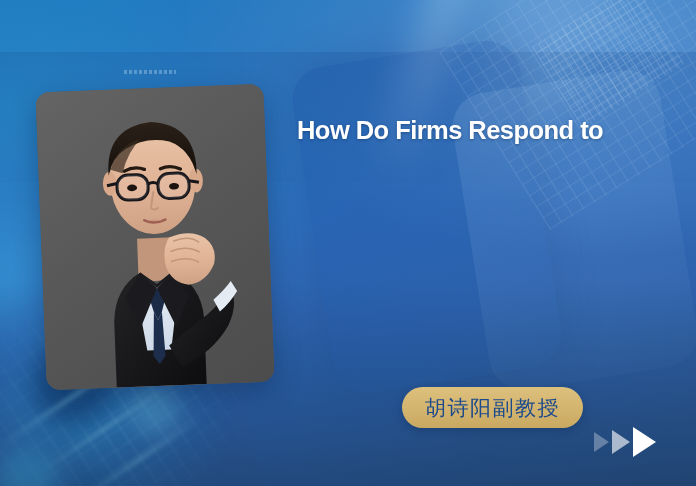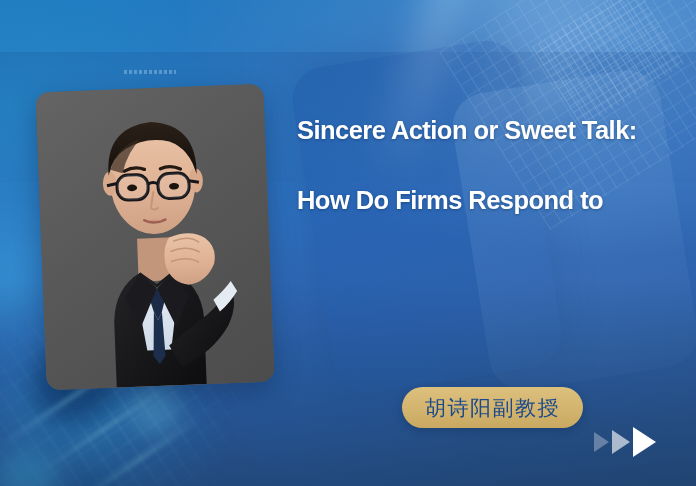--- a/index.html
+++ b/index.html
@@ -326,21 +326,20 @@
       <ellipse cx="93" cy="99" rx="5" ry="3.3" fill="#1b1410"></ellipse>
       <ellipse cx="135" cy="99" rx="5" ry="3.3" fill="#1b1410"></ellipse>
 
       <path d="M114 104 L111 120 Q114 123 118 120" stroke="#c2967a" stroke-width="2" fill="none" stroke-linecap="round"></path>
       <path d="M104 132 Q114 137 125 132" stroke="#9c5f52" stroke-width="2.6" fill="none" stroke-linecap="round"></path>
       <path d="M106 133 Q114 130 123 133" fill="#c98a79" opacity=".6"></path>
     </svg>
   </div>
 
   <div class="title-block">
-    <div class="title-line">Sincere Action or Sweet Talk:</div>
     <div class="title-line">How Do Firms Respond to</div>
   </div>
 
   <div class="name-badge">
     <span>胡诗阳副教授</span>
   </div>
 
   <div class="arrows">
     <svg width="64" height="30" viewBox="0 0 64 30">
       <polygon points="0,5 0,25 15,15" fill="#ffffff" opacity="0.30"></polygon>

